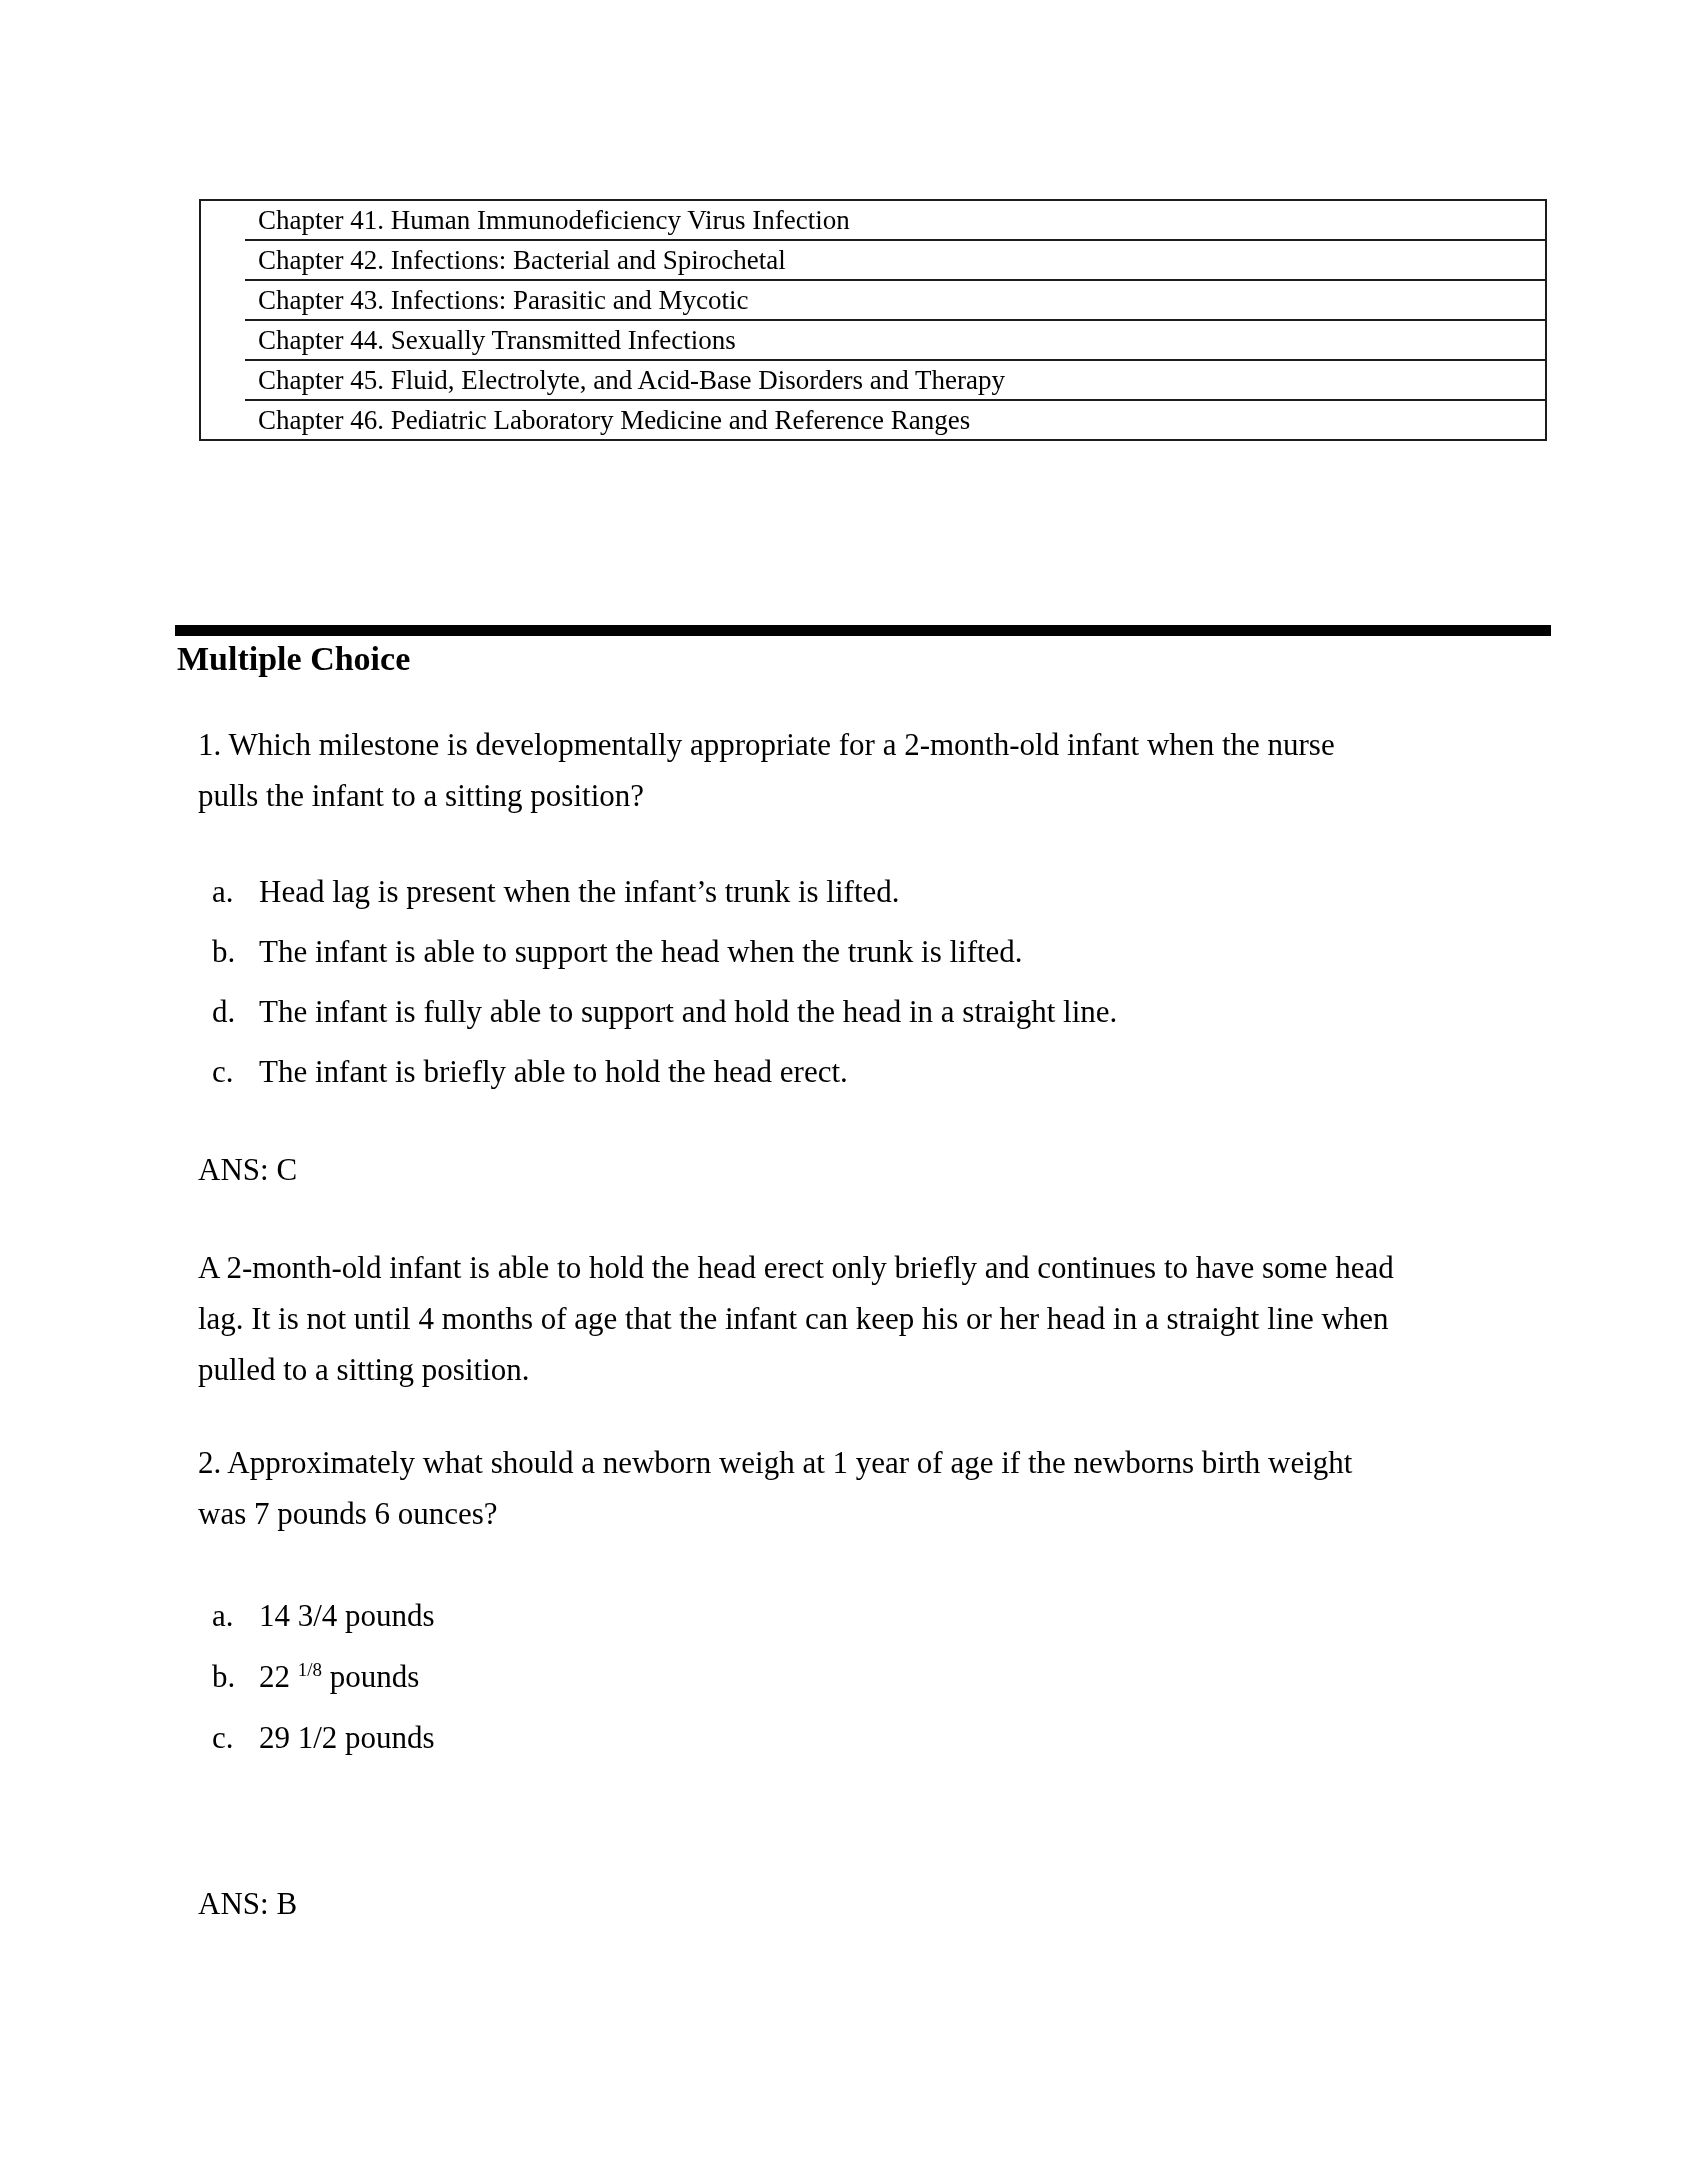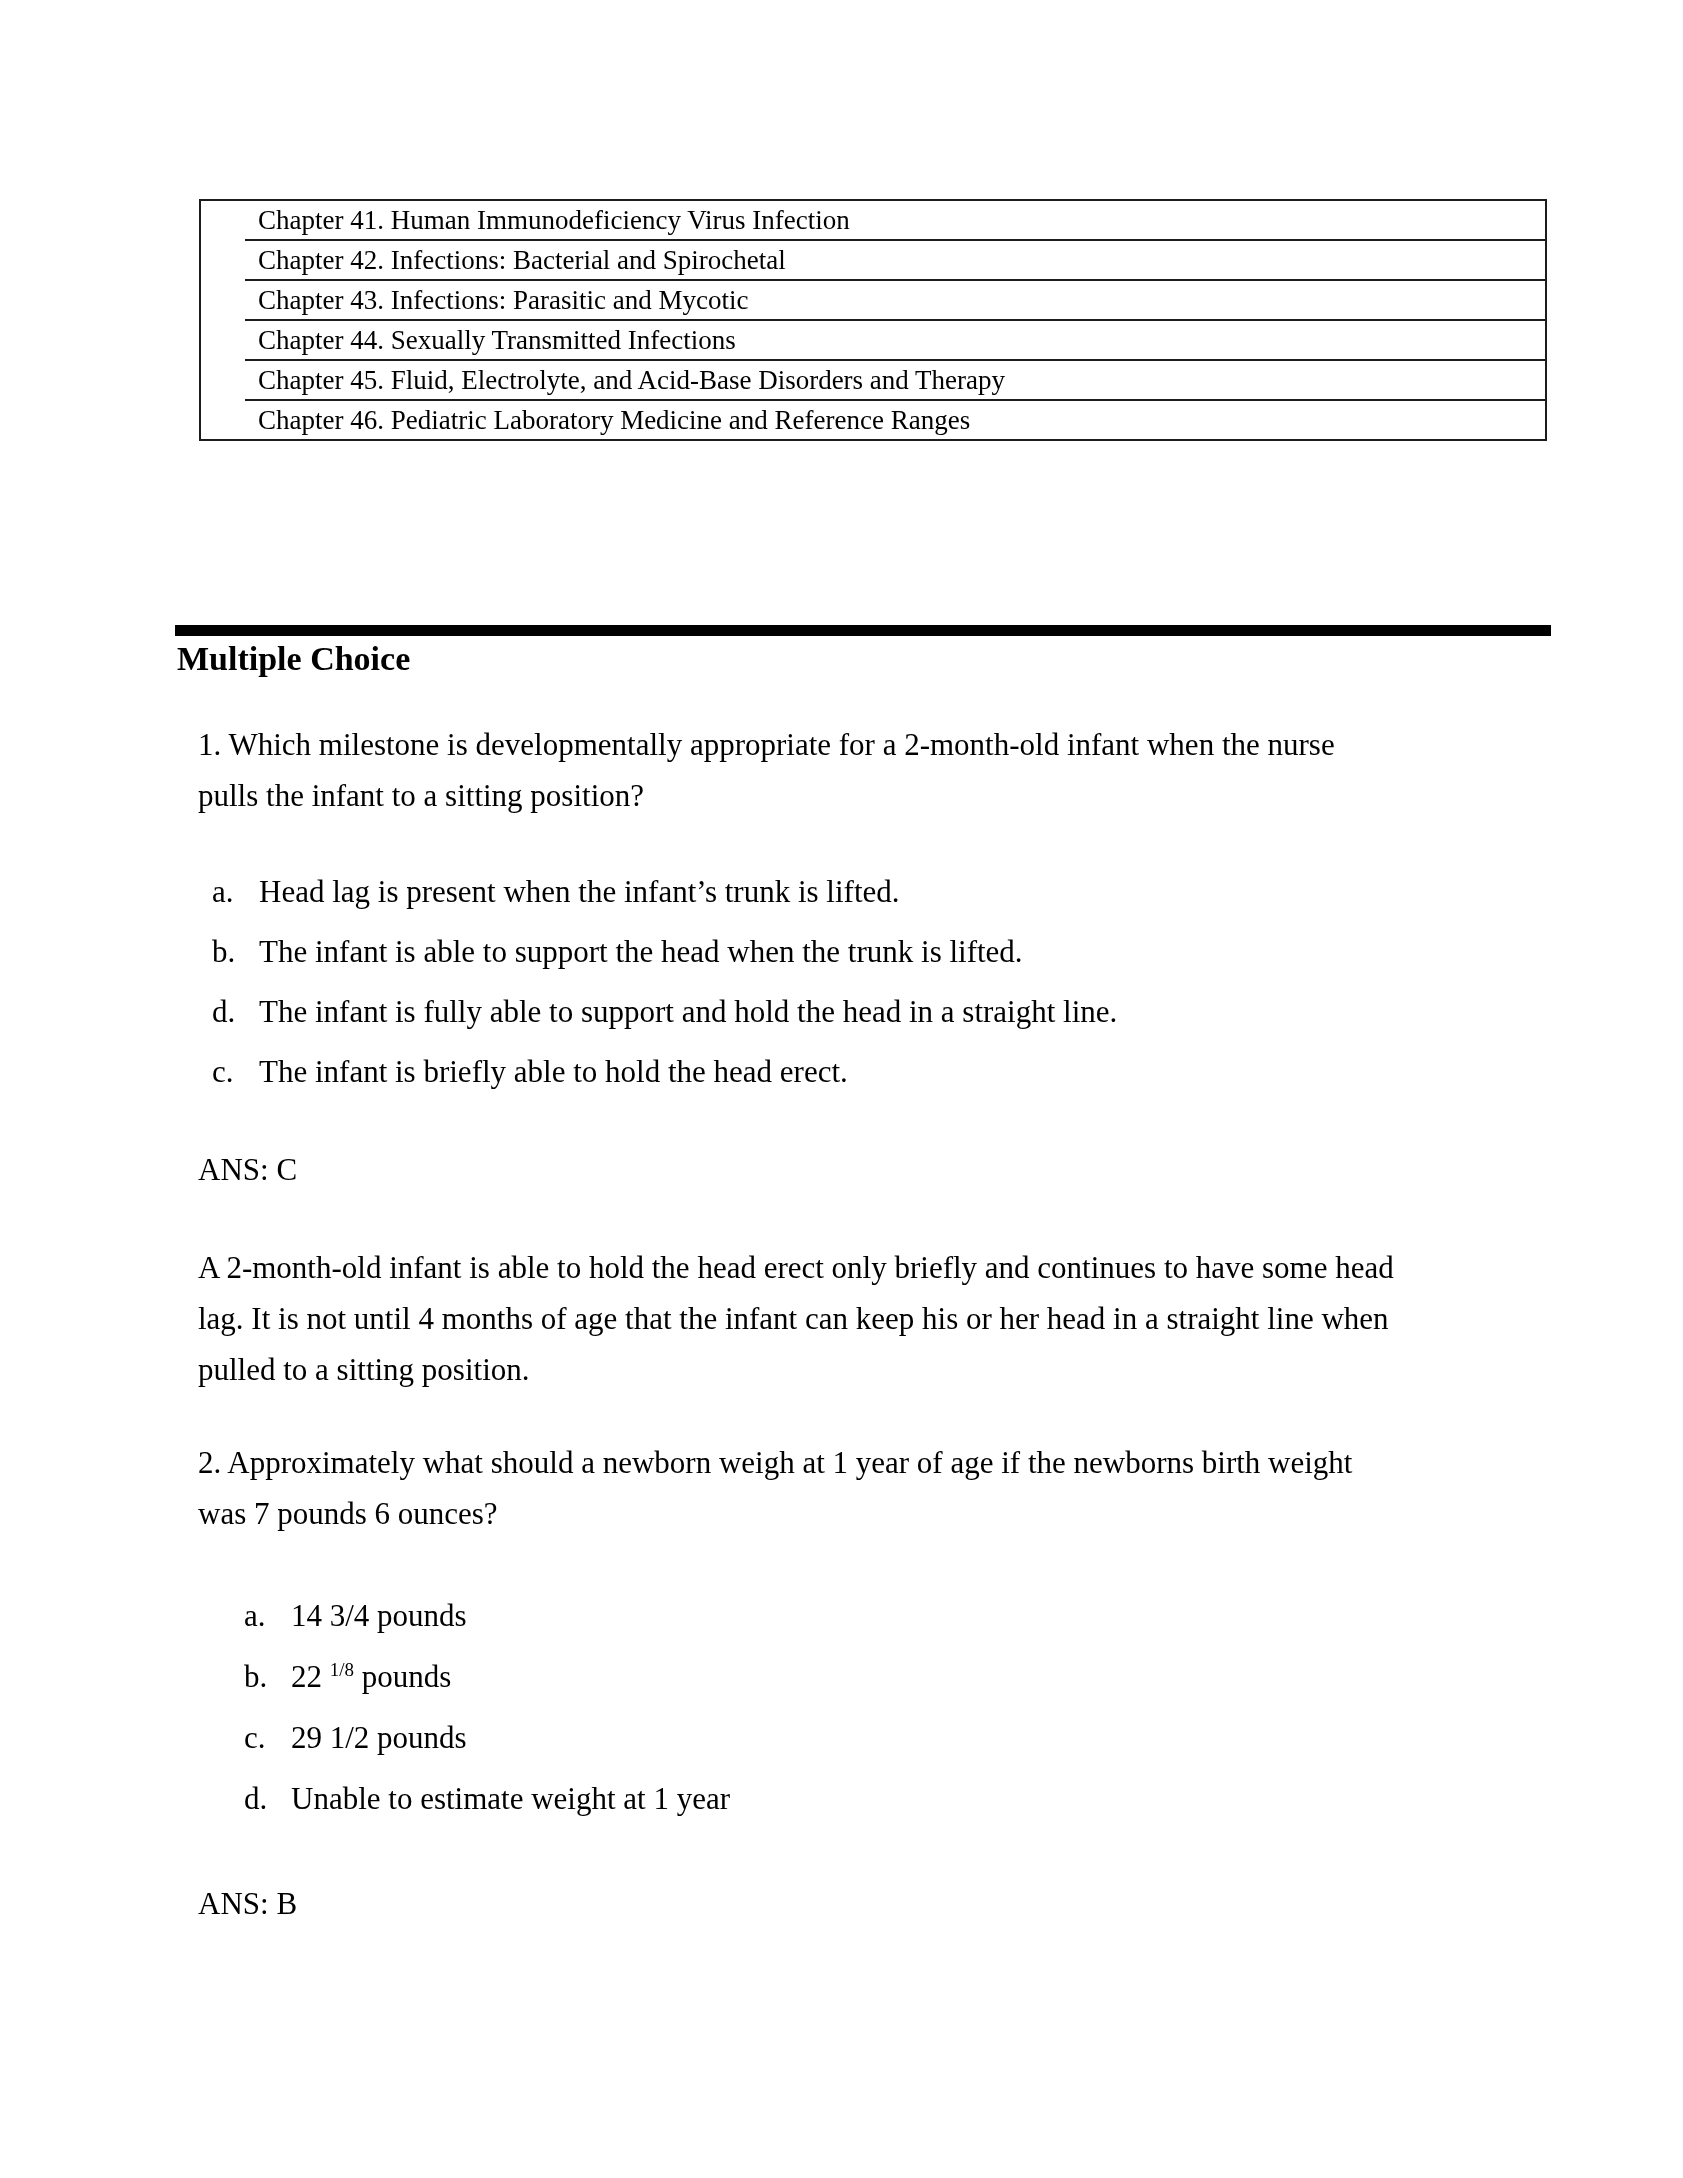--- a/index.html
+++ b/index.html
@@ -83,21 +83,21 @@
   .ans-b     { top: 1878px; }
 
   
   .options {
     position: absolute;
     left: 212px;
     font-size: 31px;
     white-space: nowrap;
   }
   .options-q1 { top: 862px; }
-  .options-q2 { top: 1585px; margin-left: 32px; }
+  .options-q2 { top: 1585px; }
   .options-q1 .opt { height: 60px; line-height: 60px; }
   .options-q2 .opt { height: 61px;   line-height: 61px; }
   .opt-letter {
     display: inline-block;
     width: 47px;
   }
   sup.frac {
     font-size: 19px;
     line-height: 0;
   }
@@ -157,21 +157,18 @@
   <div class="options options-q2">
     <div class="opt">
       <span class="opt-letter">a.</span><span>14 3/4 pounds</span>
     </div>
     <div class="opt">
       <span class="opt-letter">b.</span><span><span>22 </span><sup class="frac">1/8</sup><span> pounds</span></span>
     </div>
     <div class="opt">
       <span class="opt-letter">c.</span><span>29 1/2 pounds</span>
     </div>
-    <div class="opt">
-      <span class="opt-letter">d.</span><span>Unable to estimate weight at 1 year</span>
-    </div>
   </div>
 
   <div class="para ans-b">ANS: B</div>
 
 </div>
 
 
 </body></html>

